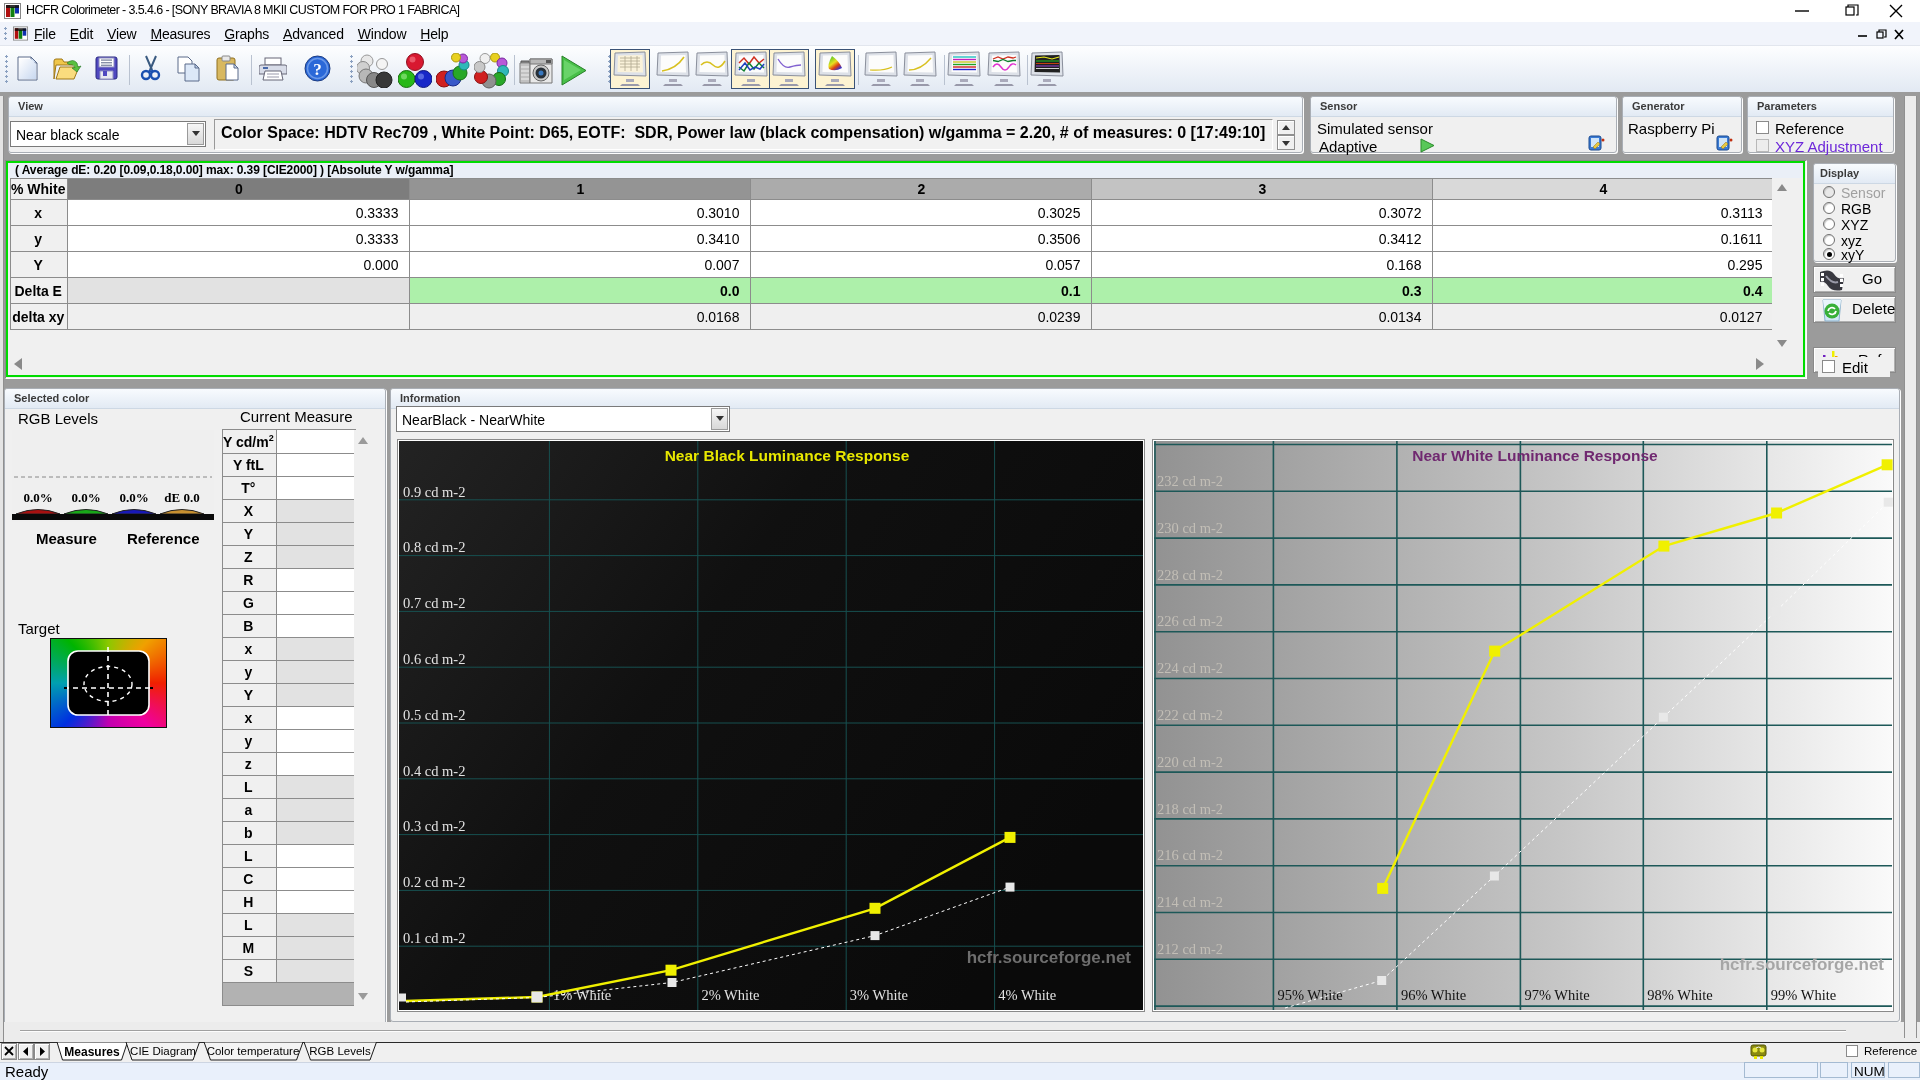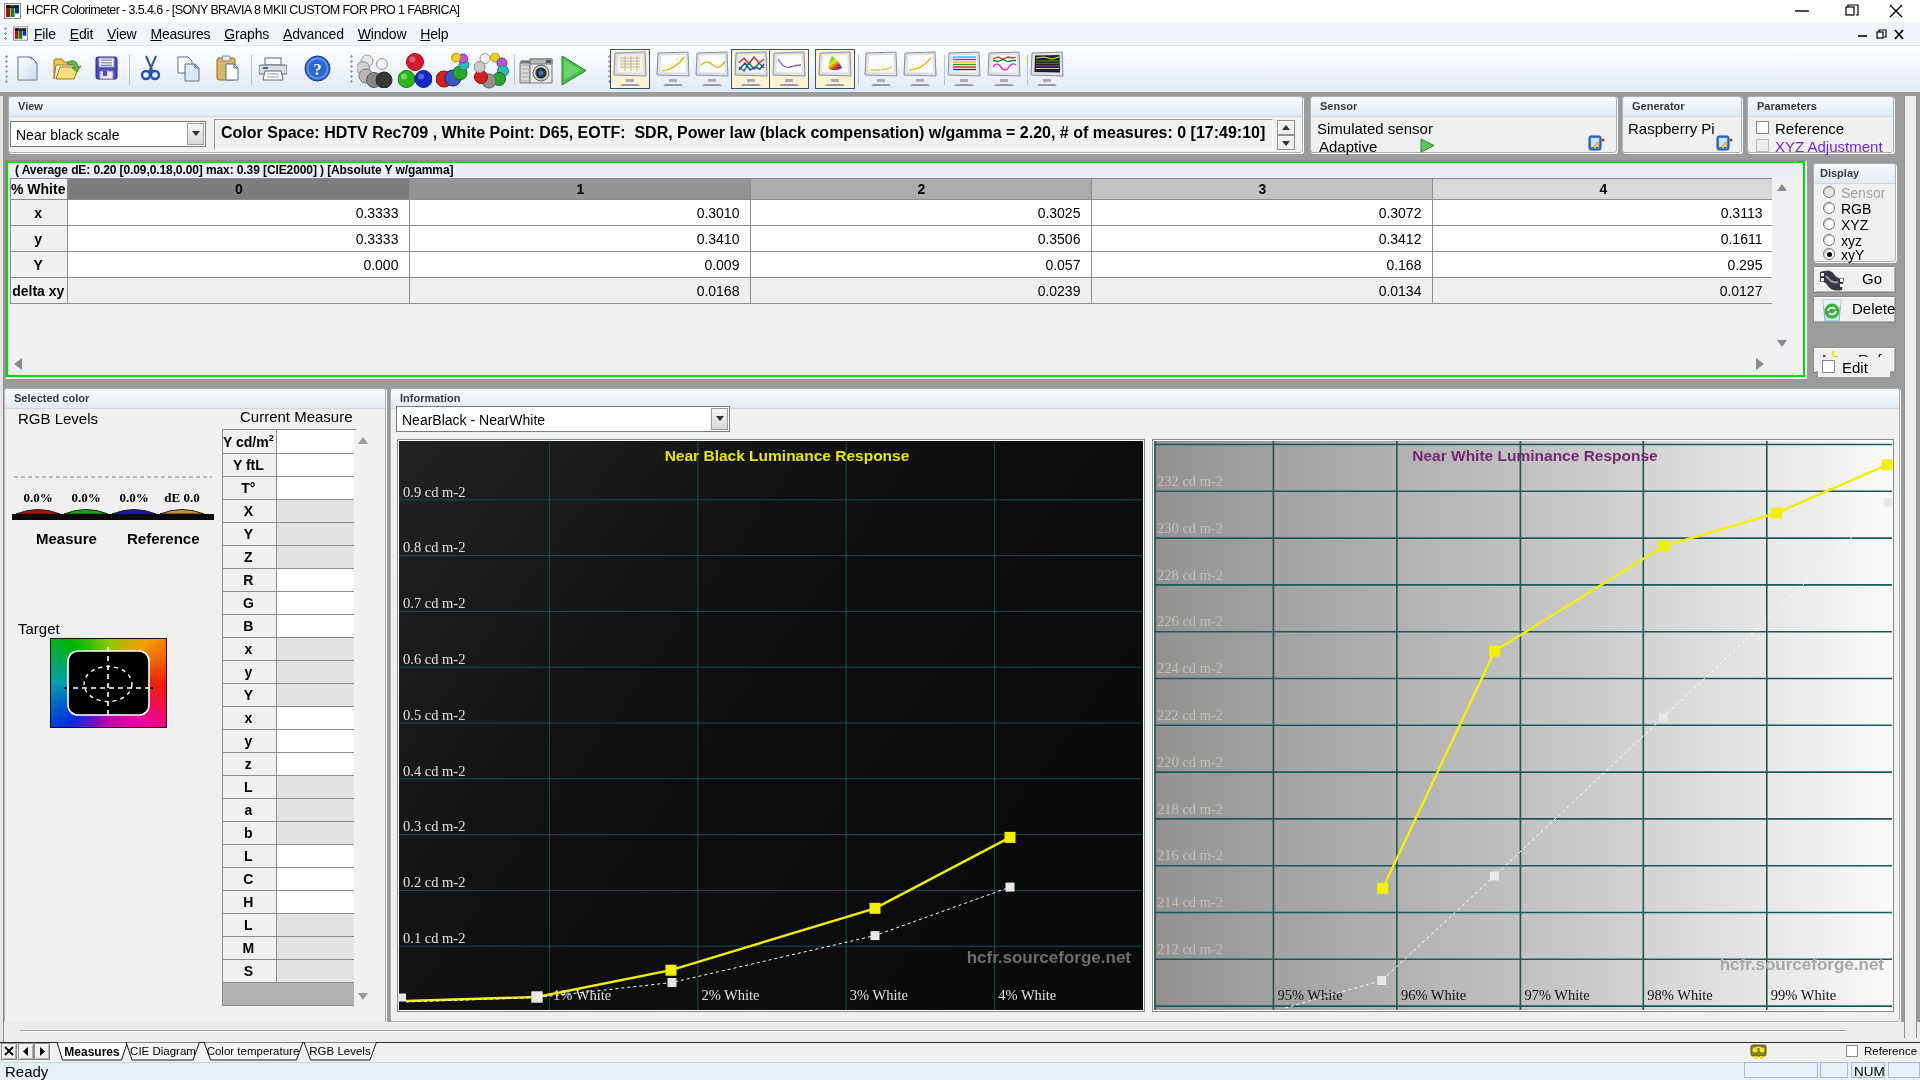--- a/index.html
+++ b/index.html
@@ -387,24 +387,32 @@
           <td class="rh">y</td>
           <td>0.3333</td>
           <td>0.3410</td>
           <td>0.3506</td>
           <td>0.3412</td>
           <td>0.1611</td>
         </tr>
 <tr style="height:26px;background:#fff;">
           <td class="rh">Y</td>
           <td>0.000</td>
-          <td>0.009</td>
+          <td>0.007</td>
           <td>0.057</td>
           <td>0.168</td>
           <td>0.295</td>
+        </tr>
+<tr style="height:26px;">
+          <td class="rh">Delta E</td>
+          <td style="background:#e2e2e2;"></td>
+          <td style="background:#adf0aa;font-weight:bold;">0.0</td>
+          <td style="background:#adf0aa;font-weight:bold;">0.1</td>
+          <td style="background:#adf0aa;font-weight:bold;">0.3</td>
+          <td style="background:#adf0aa;font-weight:bold;">0.4</td>
         </tr>
 <tr style="height:26px;background:#efefef;margin-top:28px;">
           <td class="rh">delta xy</td>
           <td></td>
           <td>0.0168</td>
           <td>0.0239</td>
           <td>0.0134</td>
           <td>0.0127</td>
         </tr>
 </tbody>

